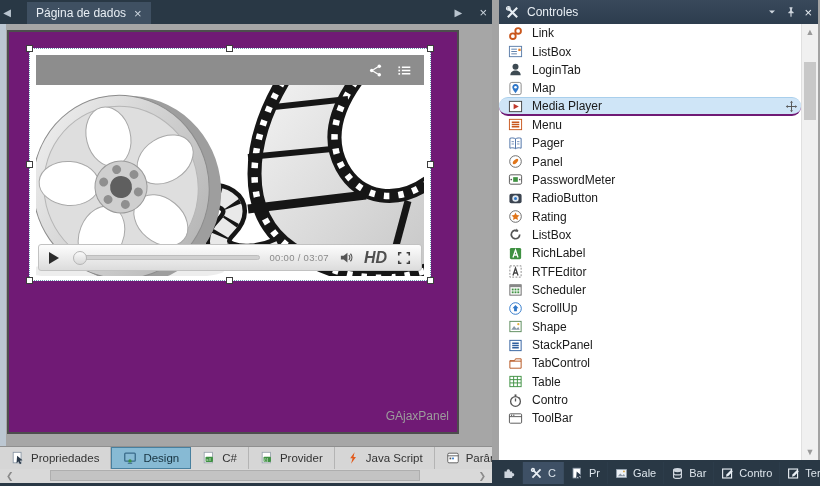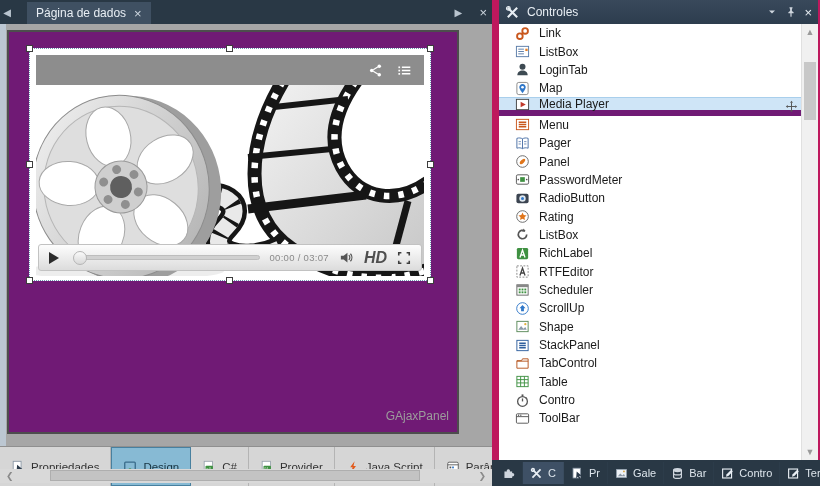--- a/index.html
+++ b/index.html
@@ -27,36 +27,36 @@
   .video { position:relative; height:191px; overflow:hidden; background:#fff; }
   .controlbar { position:absolute; left:8px; right:8px; bottom:9px; height:27px; border:1px solid #c2c2c2; border-radius:3px;
     background:linear-gradient(#fdfdfd,#dcdcdc); display:flex; align-items:center; padding:0 10px; gap:10px; z-index:4; }
   .play-tri { width:0; height:0; border-left:10px solid #2b2b2b; border-top:6px solid transparent; border-bottom:6px solid transparent; }
   .seek { flex:1; position:relative; height:5px; background:#d0d0d0; border:1px solid #bdbdbd; border-radius:3px; margin-left:6px; }
   .knob { position:absolute; left:-3px; top:-5px; width:14px; height:14px; border-radius:50%; background:linear-gradient(#fafafa,#d8d8d8); border:1px solid #b5b5b5; }
   .time { font-size:9.5px; color:#8a8a8a; letter-spacing:.3px; white-space:nowrap; }
   .hd { font-size:16px; font-weight:bold; font-style:italic; color:#4f4f4f; }
 
   
-  .bottom-tabbar { position:absolute; left:0; top:446px; width:492px; height:40px; background:#d6d6d6; border-top:1px solid #8f8f8f; display:flex; align-items:stretch; overflow:hidden; }
+  .bottom-tabbar { position:absolute; left:0; top:446px; width:492px; height:23px; background:#d6d6d6; border-top:1px solid #8f8f8f; display:flex; align-items:stretch; overflow:hidden; }
   .btab { display:flex; align-items:center; gap:6px; padding:0 11px; font-size:11.5px; color:#333; border-right:1px solid #b4b4b4; white-space:nowrap; }
   .btab.sel { background:#87bad4; border:1px solid #48809f; color:#16323f; }
   .hscroll { position:absolute; left:0; top:469px; width:492px; height:14px; background:#d9d9d9; }
   .hthumb { position:absolute; left:50px; top:1px; width:370px; height:11px; background:#c3c3c3; border:1px solid #aeaeae; }
   .harrow { position:absolute; top:2px; color:#8a8a8a; font-size:9px; }
 
   
-  .right-panel { position:absolute; left:492px; top:0; width:328px; height:486px; background:#be185d; }
+  .right-panel { position:absolute; left:492px; top:0; width:328px; height:486px; background:#a3a3a3; }
   .panel-header { position:absolute; left:7px; right:2px; top:0; height:24px; background:linear-gradient(#39495b,#2d3d4e); display:flex; align-items:center; padding:0 6px; color:#e8eef4; font-size:12px; gap:7px; }
   .panel-header .spacer { flex:1; }
   .ph-ic { display:flex; align-items:center; }
   .list-wrap { position:absolute; left:7px; right:2px; top:24px; bottom:26px; background:#fff; overflow:hidden; }
   .list { position:absolute; left:0; right:17px; top:0; bottom:0; overflow:hidden; }
-  .lrow { height:18.35px; display:flex; align-items:center; gap:9px; padding-left:16px; font-size:12px; color:#1a1a1a; position:relative; }
-  .lrow.sel { background:#cfe5f7; border-top:1px solid #a9cfec; border-bottom:6px solid #701a75; }
+  .lrow { height:18.35px; display:flex; align-items:center; gap:9px; padding-left:9px; font-size:12px; color:#1a1a1a; position:relative; }
+  .lrow.sel { background:#cfe5f7; border-top:1px solid #a9cfec; border-bottom:2px solid #701a75;border-radius:9px; }
   .lrow .mv { position:absolute; right:3px; top:2px; }
   .vscroll { position:absolute; right:0; top:0; width:17px; bottom:0; background:#f0f0f0; border-left:1px solid #e0e0e0; }
   .vthumb { position:absolute; left:2px; right:2px; top:38px; height:58px; background:#c8c8c8; }
   .varrow { position:absolute; left:0; width:100%; text-align:center; color:#9a9a9a; font-size:9px; }
 
   .dock-tabbar { position:absolute; left:0; bottom:0; width:100%; height:26px; background:#293845; display:flex; align-items:center; padding-left:3px; overflow:hidden; }
   .dtab { height:22px; display:flex; align-items:center; gap:5px; padding:0 7px; color:#dde5ec; font-size:11px; border-right:1px solid #34455555; white-space:nowrap; }
   .dtab.sel { background:#3e5065; }
 
   .icon { display:inline-flex; align-items:center; justify-content:center; line-height:0; }

